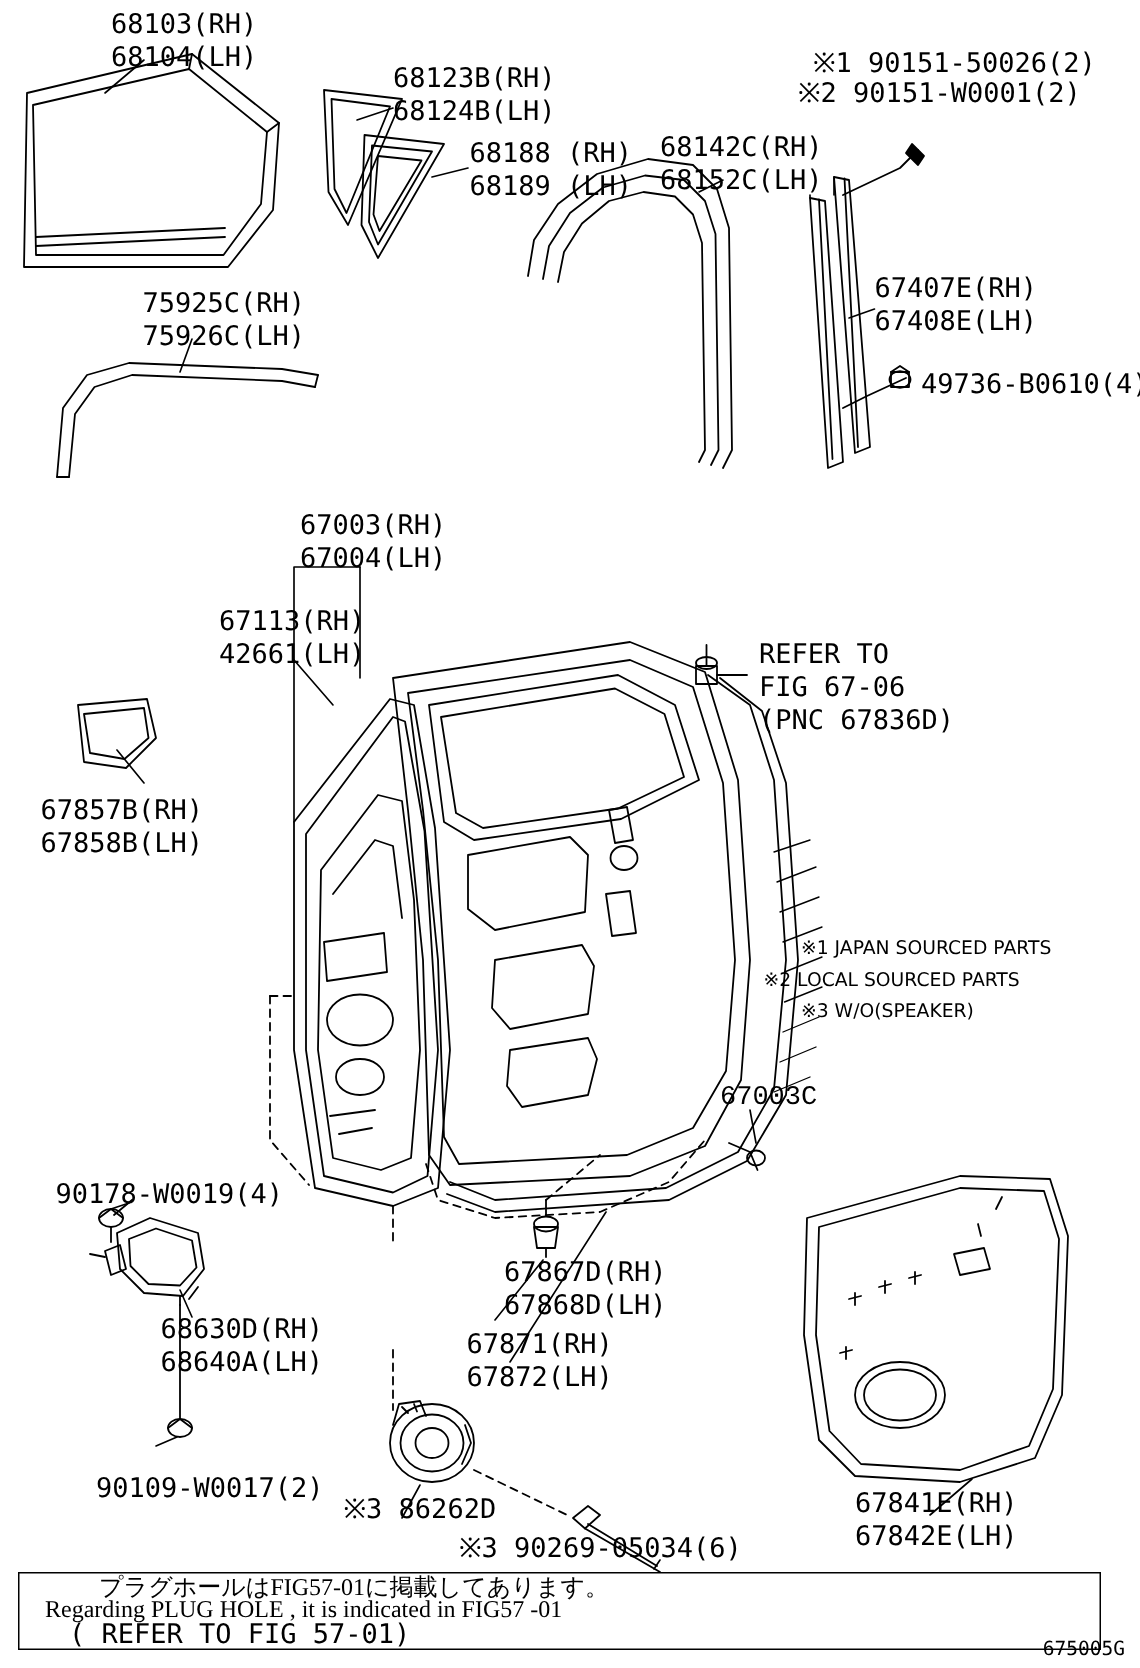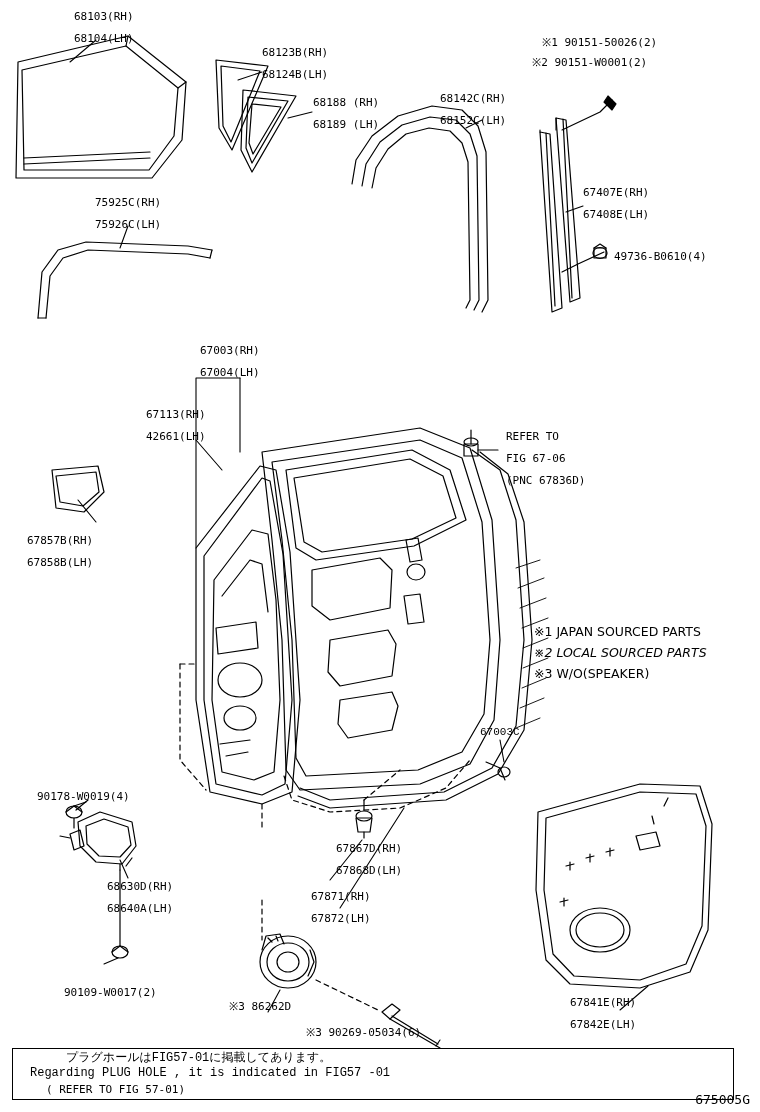--- a/index.html
+++ b/index.html
@@ -17,34 +17,34 @@
   }
   #diagram {
     position: absolute;
     left: 0; top: 0;
     width: 760px;
     height: 1112px;
   }
   .lbl {
     position: absolute;
     font-family: "DejaVu Sans Mono", monospace;
-    font-size: 11px;
+    font-size: 18px;
     line-height: 17px;
     letter-spacing: 0px;
     white-space: pre;
     color: #000;
   }
   .lbl.sans {
     font-family: "DejaVu Sans", sans-serif;
     font-size: 12.5px;
     line-height: 16px;
   }
   .lbl.jp {
-    font-family: Liberation Mono, monospace;
-    font-size: 12px;
+    font-family: Liberation Serif, serif;
+    font-size: 16px;
     line-height: 15px;
     text-align: right;
   }
   .note-box {
     position: absolute;
     left: 12px;
     top: 1048px;
     width: 722px;
     height: 52px;
     border: 1.4px solid #000;
@@ -293,21 +293,21 @@
   <div class="lbl" style="left:146px; top:428px;"><span>42661(LH)</span></div>
 
   <div class="lbl" style="left:506px; top:428px;"><span>REFER TO</span></div>
   <div class="lbl" style="left:506px; top:450px;"><span>FIG 67-06</span></div>
   <div class="lbl" style="left:506px; top:472px;"><span>(PNC 67836D)</span></div>
 
   <div class="lbl" style="left:27px; top:532px;"><span>67857B(RH)</span></div>
   <div class="lbl" style="left:27px; top:554px;"><span>67858B(LH)</span></div>
 
   <div class="lbl sans" style="left:534px; top:624px;"><span>※1 JAPAN SOURCED PARTS</span></div>
-  <div class="lbl sans" style="left:534px; top:645px;font-style:italic;"><span>※2 LOCAL SOURCED PARTS</span></div>
+  <div class="lbl sans" style="left:509px; top:645px;"><span>※2 LOCAL SOURCED PARTS</span></div>
   <div class="lbl sans" style="left:534px; top:666px;"><span>※3 W/O(SPEAKER)</span></div>
 
   <div class="lbl" style="left:480px; top:724px;font-family:Liberation Mono, monospace;"><span>67003C</span></div>
 
   <div class="lbl" style="left:20px; top:788px;margin-left:17px;"><span>90178-W0019(4)</span></div>
 
   <div class="lbl" style="left:107px; top:878px;"><span>68630D(RH)</span></div>
   <div class="lbl" style="left:107px; top:900px;"><span>68640A(LH)</span></div>
 
   <div class="lbl" style="left:64px; top:984px;"><span>90109-W0017(2)</span></div>

